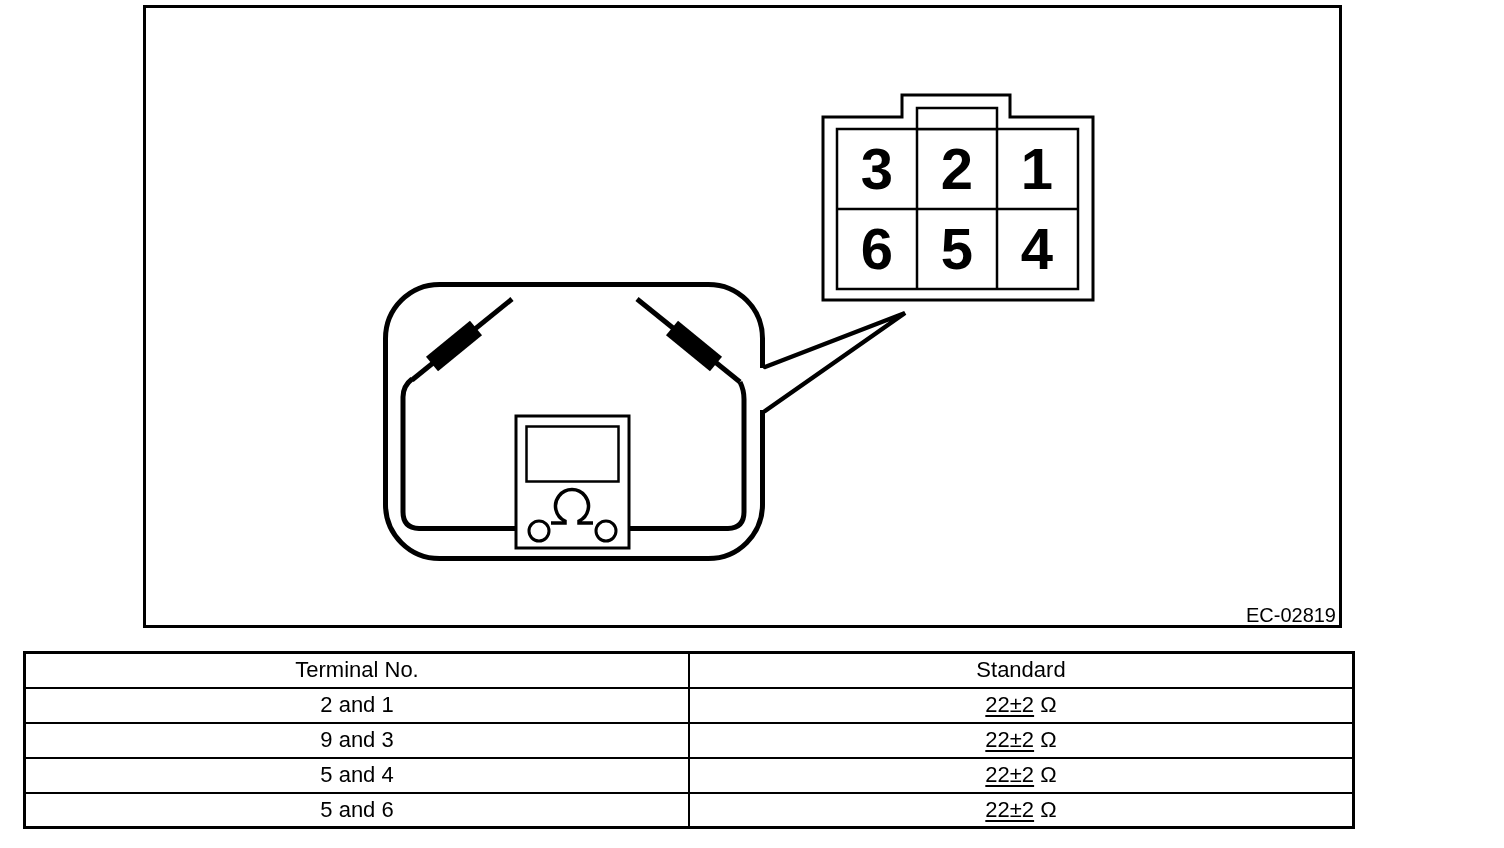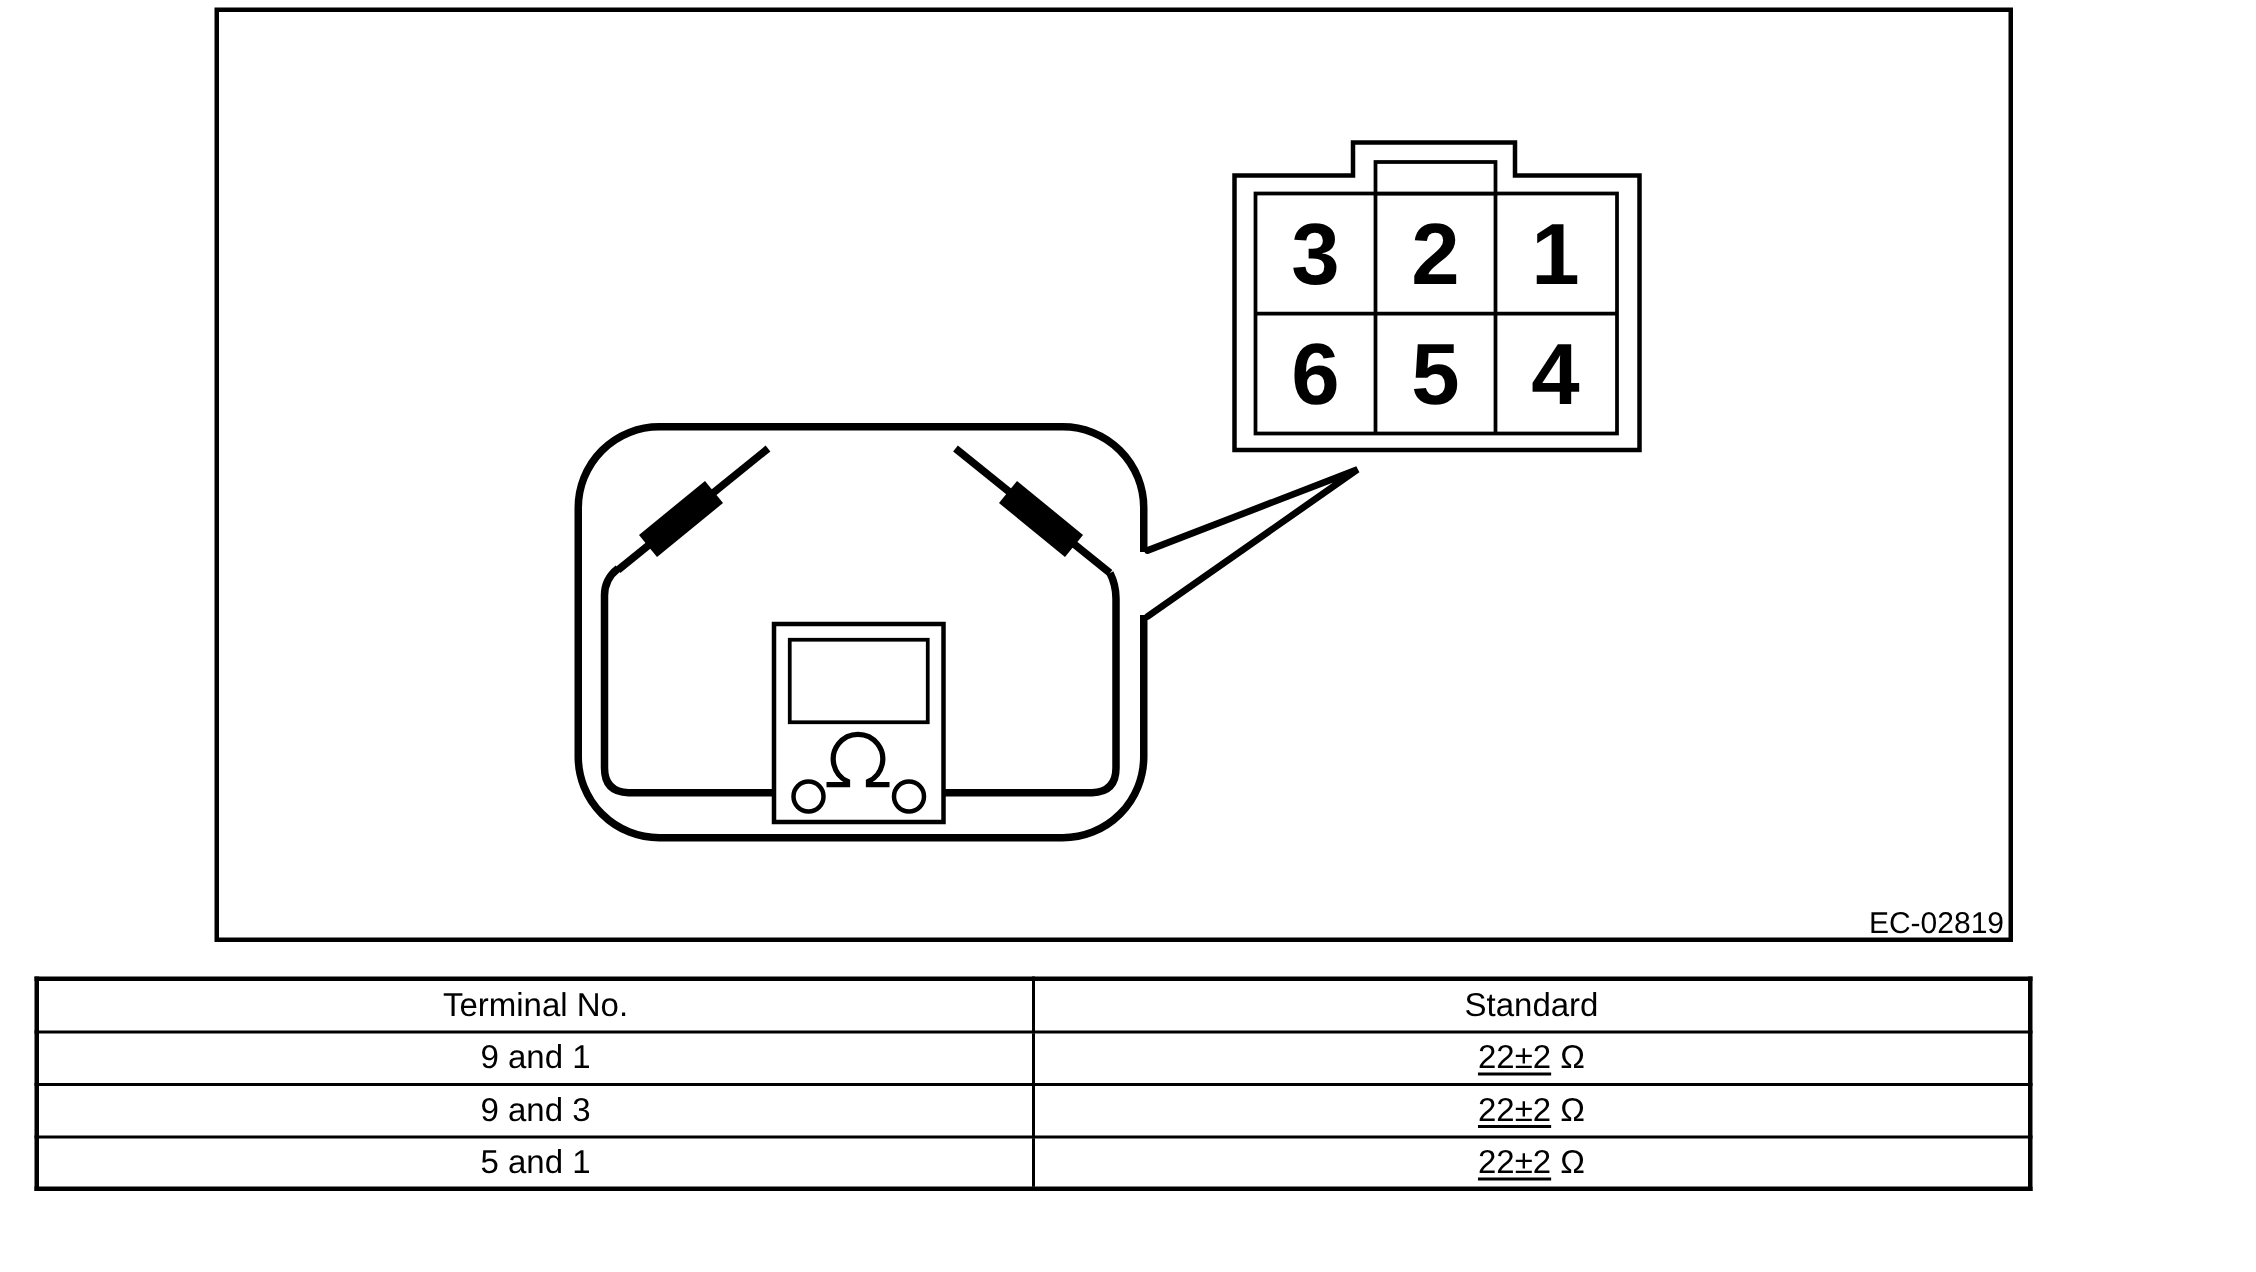--- a/index.html
+++ b/index.html
@@ -116,27 +116,31 @@
         <col style="width:50%">
       </colgroup>
     <thead>
       <tr>
         <th>Terminal No.</th>
         <th>Standard</th>
       </tr>
     </thead>
     <tbody>
       <tr>
-        <td>9 and 1</td>
+        <td>2 and 1</td>
         <td><span class="std-val">22±2</span> <span>Ω</span></td>
       </tr>
       <tr>
         <td>9 and 3</td>
         <td><span class="std-val">22±2</span> <span>Ω</span></td>
       </tr>
       <tr>
-        <td>5 and 1</td>
+        <td>5 and 4</td>
+        <td><span class="std-val">22±2</span> <span>Ω</span></td>
+      </tr>
+      <tr>
+        <td>5 and 6</td>
         <td><span class="std-val">22±2</span> <span>Ω</span></td>
       </tr>
     </tbody>
   </table>
 
 </div>
 
 </body></html>

